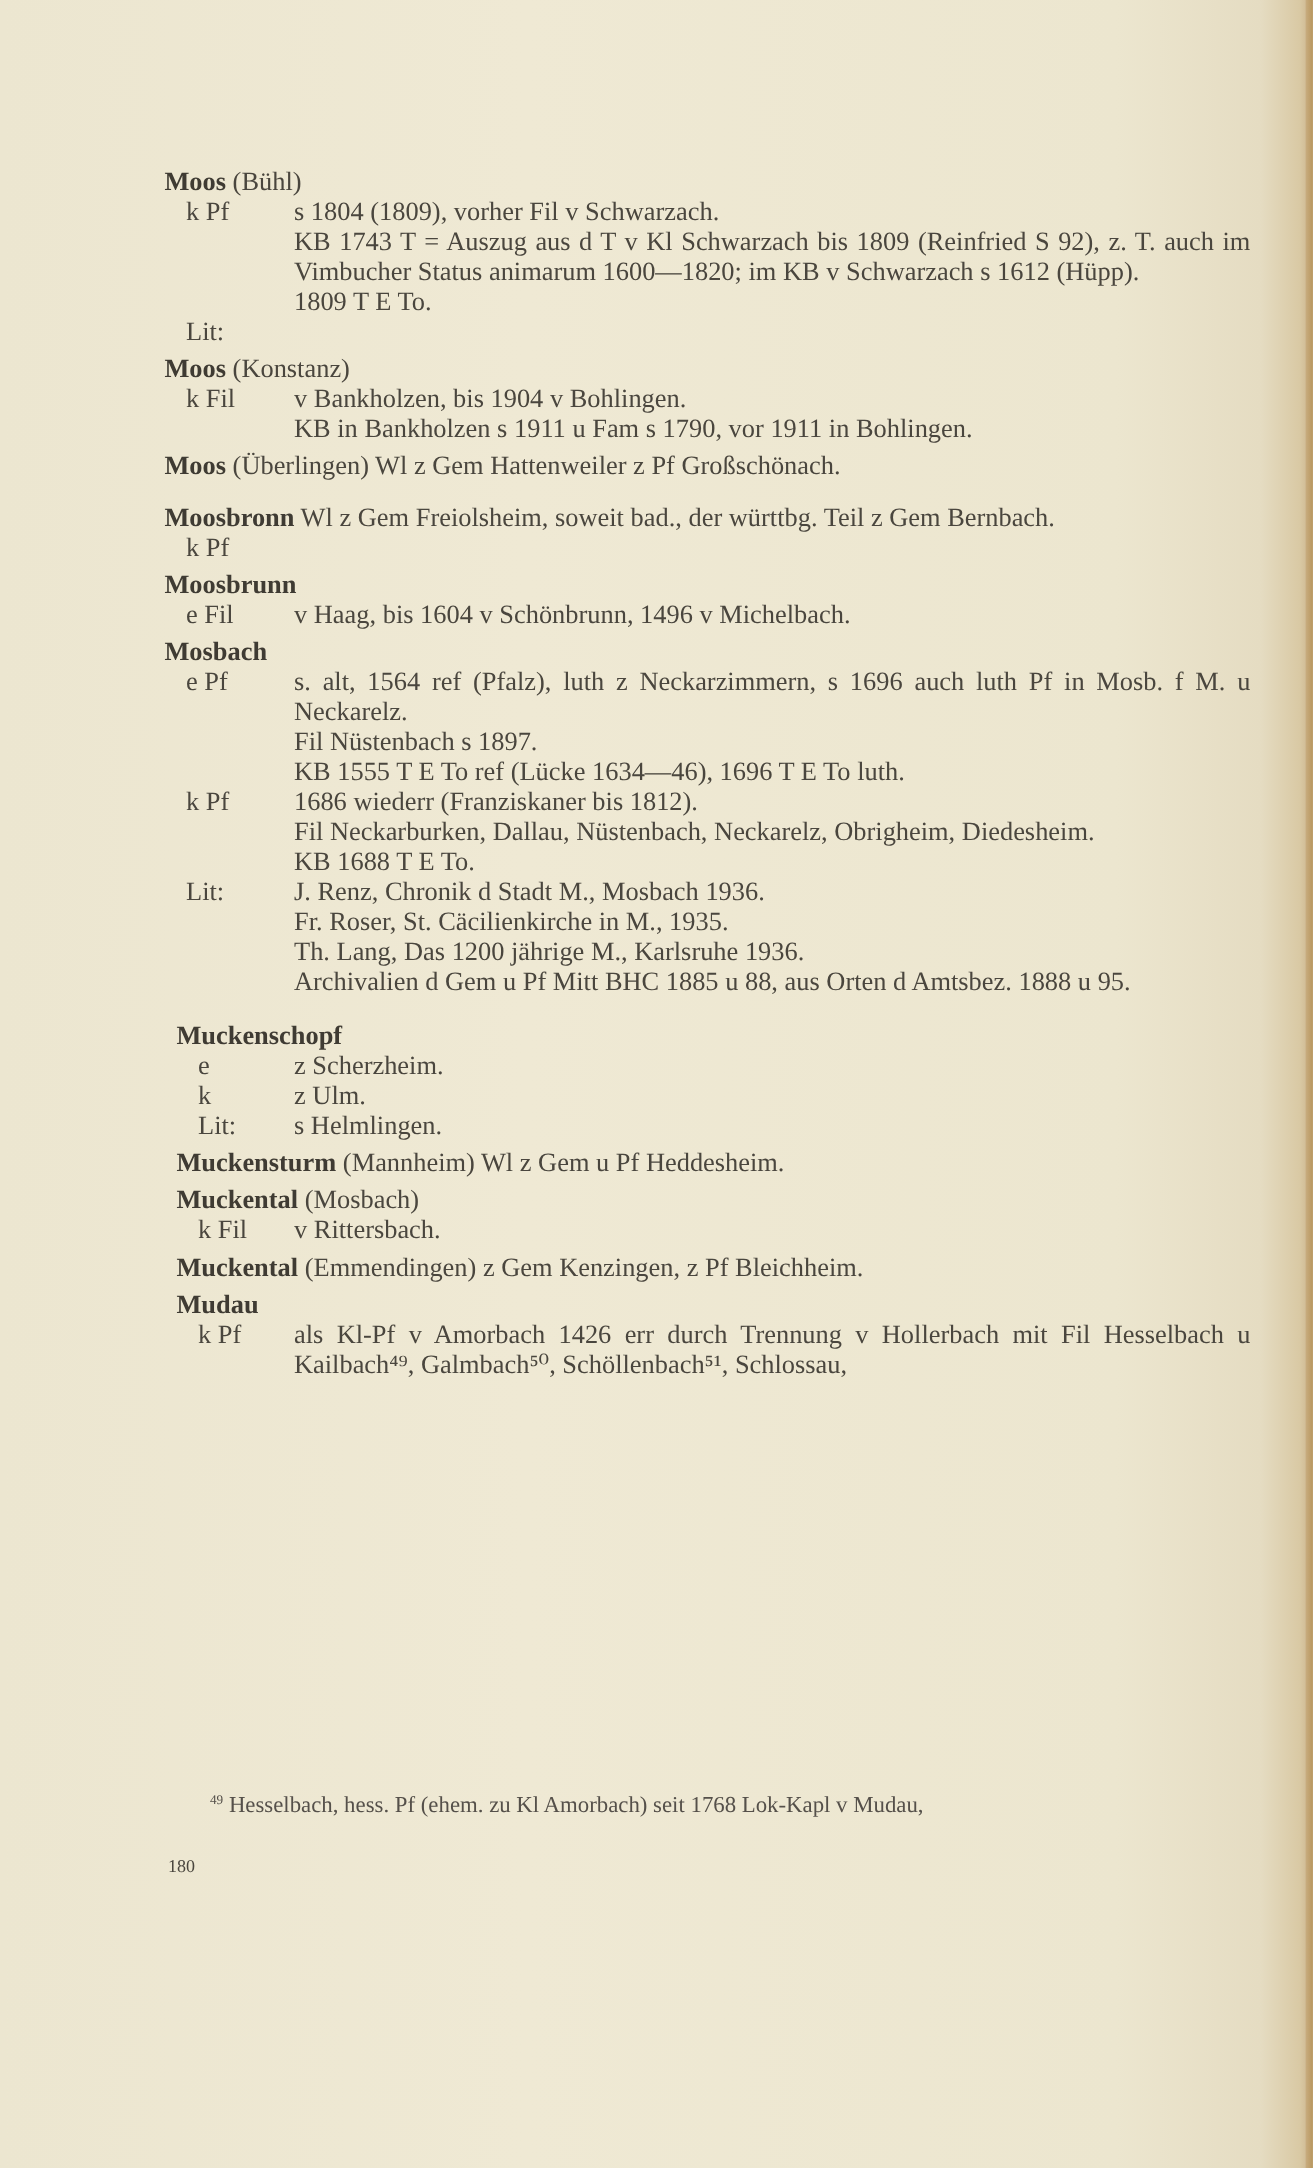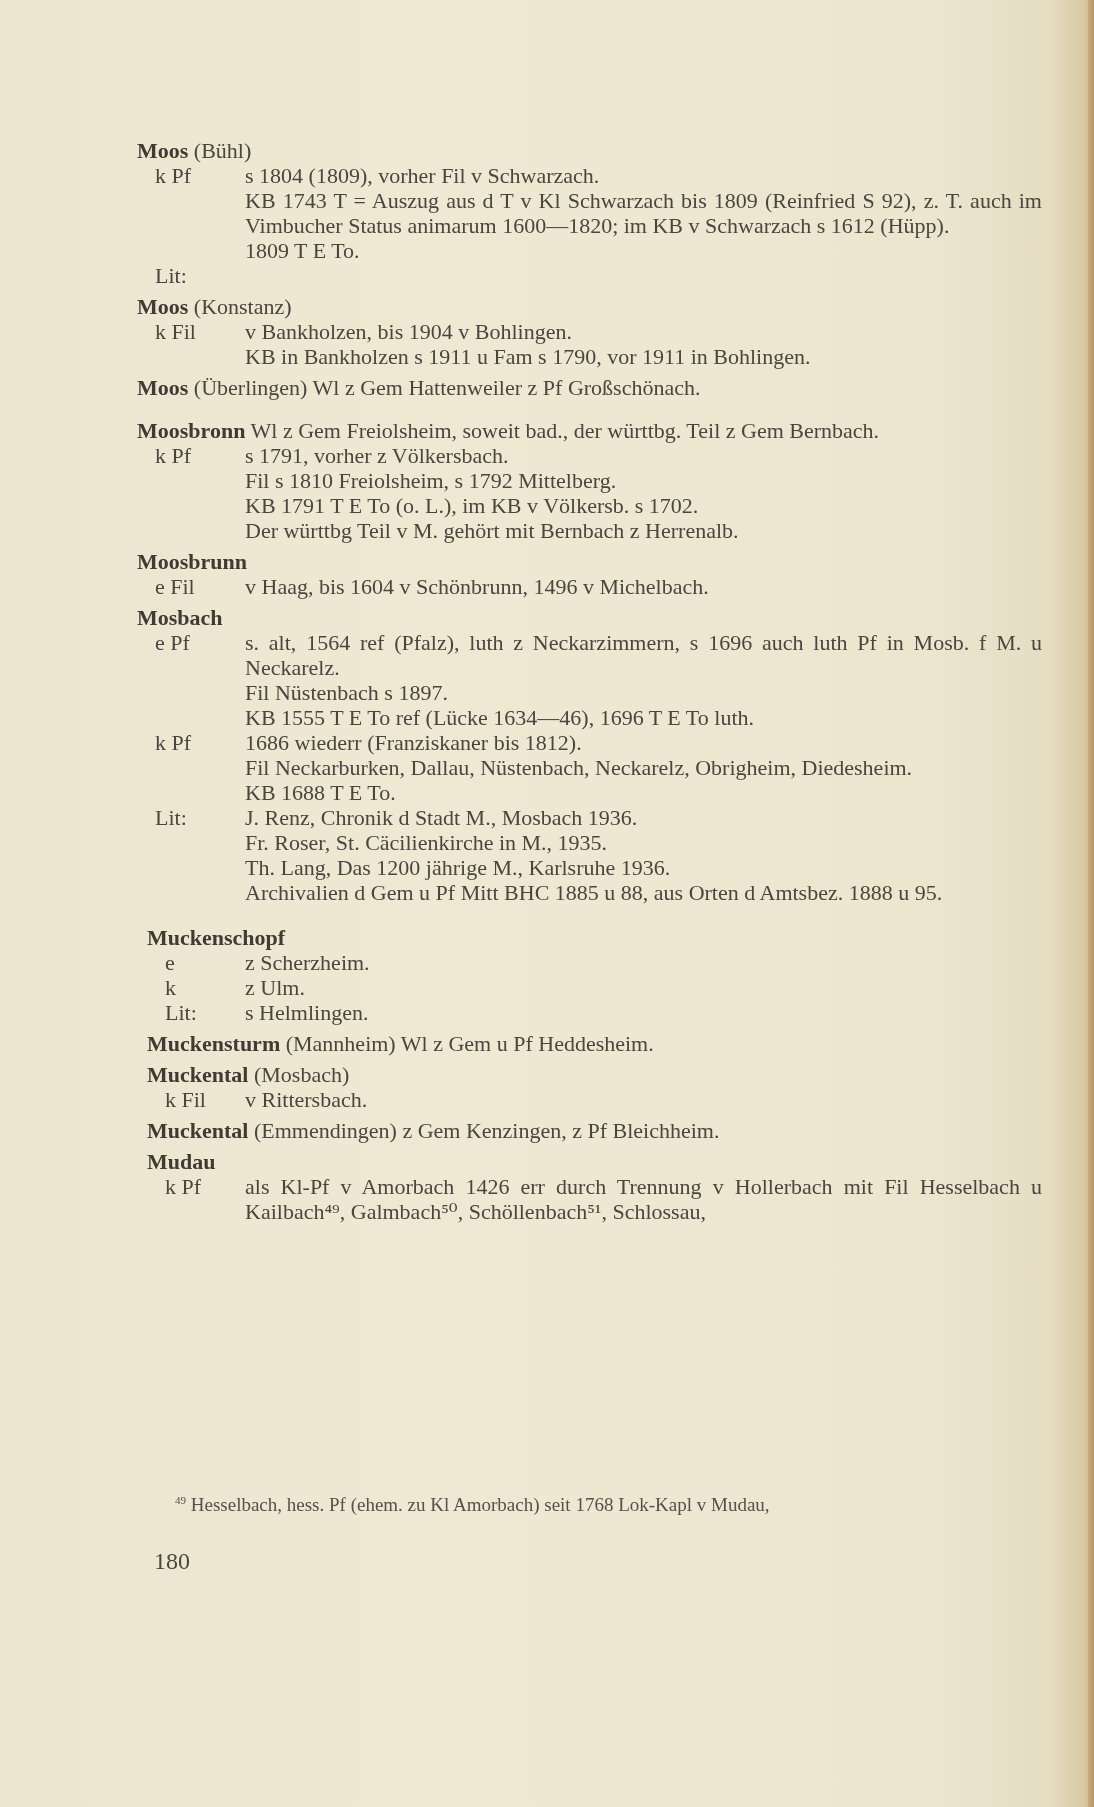--- a/index.html
+++ b/index.html
@@ -27,22 +27,22 @@
   .row { display: flex; }
   .lab { width: 108px; flex: none; padding-left: 18px; box-sizing: border-box; }
   .txt { flex: 1; text-align: justify; }
   .txt p { margin: 0; }
   .footnote {
     position: absolute; left: 175px; top: 1493px; width: 880px;
     font-size: 19px; line-height: 24px; color: #55504a;
   }
   .footnote sup { font-size: 11px; }
   .pageno {
-    position: absolute; left: 154px; top: 1548px;
-    font-size: 24px; color: #4a463e;
+    position: absolute; left: 140px; top: 1548px;
+    font-size: 15px; color: #4a463e;
   }
   sup { font-size: 12px; vertical-align: super; line-height: 0; margin-top: 25px; }
 </style>
 </head>
 <body>
 
 <div class="page">
   <div class="edge"></div>
 
   <div class="content">
@@ -74,26 +74,20 @@
     </div>
 
     <div class="entry">
       <div class="head"><b>Moos</b> <span>(Überlingen) Wl z Gem Hattenweiler z Pf Großschönach.</span></div>
     </div>
 
     <div class="entry">
       <div class="head txt" style="padding-left:0;margin-top:18px;"><b>Moosbronn</b> <span>Wl z Gem Freiolsheim, soweit bad., der württbg. Teil z Gem Bernbach.</span></div>
       <div class="row">
         <span class="lab">k Pf</span>
-        <div class="txt">
-          <p>s 1791, vorher z Völkersbach.</p>
-          <p>Fil s 1810 Freiolsheim, s 1792 Mittelberg.</p>
-          <p>KB 1791 T E To (o. L.), im KB v Völkersb. s 1702.</p>
-          <p>Der württbg Teil v M. gehört mit Bernbach z Herrenalb.</p>
-        </div>
       </div>
     </div>
 
     <div class="entry">
       <div class="head"><b>Moosbrunn</b></div>
       <div class="row">
         <span class="lab">e Fil</span>
         <div class="txt">
           <p>v Haag, bis 1604 v Schönbrunn, 1496 v Michelbach.</p>
         </div>

